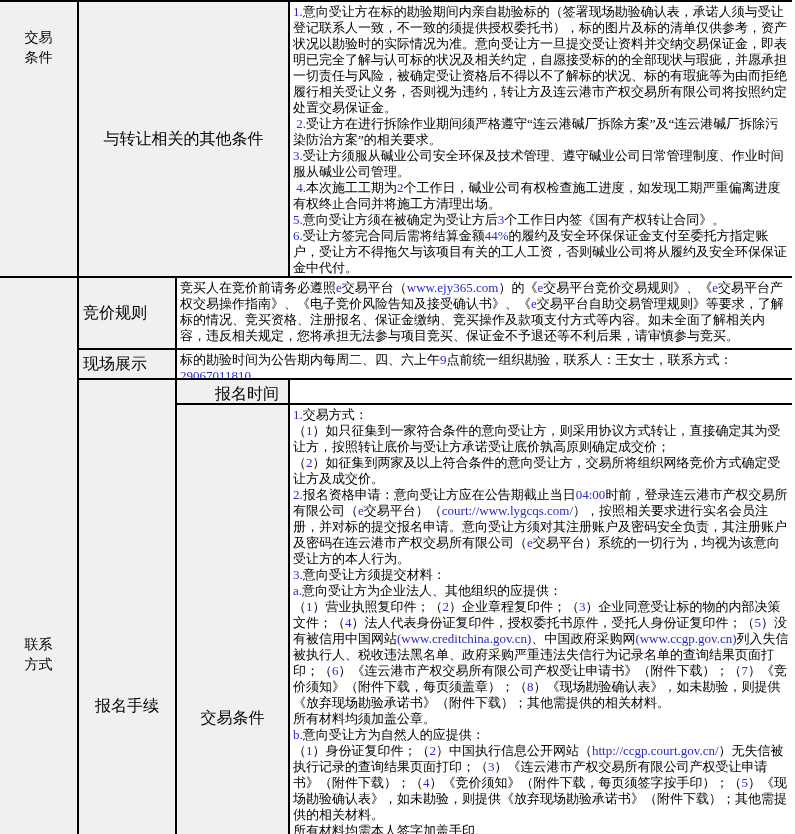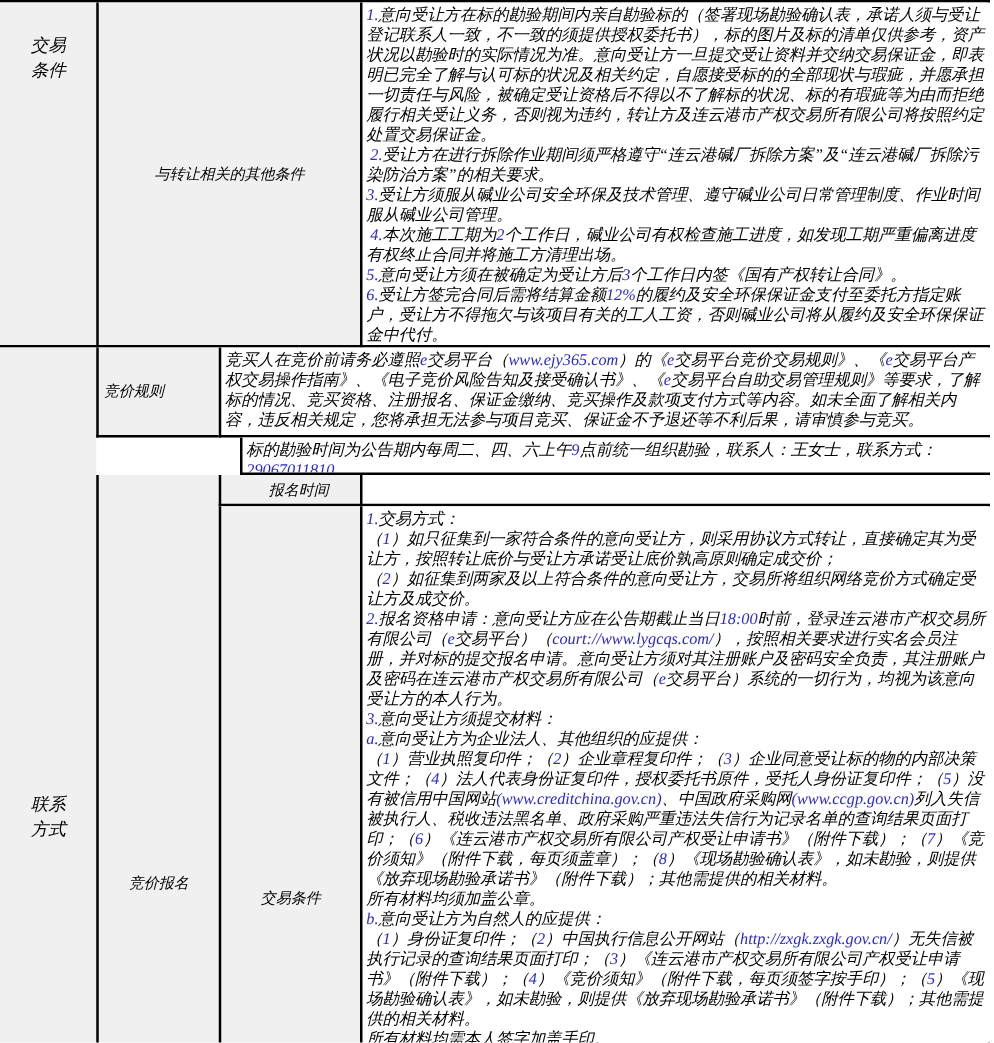--- a/index.html
+++ b/index.html
@@ -12,102 +12,105 @@
   .grid-table{
     display:grid;
     grid-template-columns:77px 98px 113px 504px;
     grid-template-rows:276px 72px 30px 25px 627px;
     width:792px;
     border-top:2px solid #000;
     border-right:2px solid #000;
     box-sizing:border-box;
     background:#fff;
   }
-  .cell{box-sizing:border-box;overflow:hidden;font-style:italic;}
+  .cell{box-sizing:border-box;overflow:hidden;}
   .gray{background:#f0f0f0;}
   .white{background:#ffffff;}
   .bl{border-left:2px solid #000;}
   .bb{border-bottom:2px solid #000;}
   .label-center{display:flex;align-items:center;justify-content:center;text-align:center;}
   .label-left{display:flex;align-items:center;justify-content:flex-start;padding-left:4px;}
   .label-topleft{padding:4px 0 0 4px;}
   .section-label{font-size:14px;line-height:20px;}
   .v-narrow{display:inline-block;width:2em;text-align:center;}
   .a-label{grid-area:1/1/2/2;display:flex;justify-content:center;align-items:flex-start;padding-top:26px;}
   .a-mid{grid-area:1/2/2/4;}
   .a-content{grid-area:1/4/2/5;}
   .b-label{grid-area:2/1/6/2;display:flex;justify-content:center;align-items:center;}
   .rules-label{grid-area:2/2/3/3;}
   .rules-content{grid-area:2/3/3/5;}
   .site-label{grid-area:3/2/4/3;}
-  .site-content{grid-area:3/3/4/5;margin-left:17px;}
+  .site-content{grid-area:3/3/4/5;}
   .reg-label{grid-area:4/2/6/3;display:flex;align-items:center;justify-content:center;}
   .regtime-label{grid-area:4/3/5/4;padding-left:38px;}
   .regtime-content{grid-area:4/4/5/5;}
   .regproc-label{grid-area:5/3/6/4;display:flex;align-items:center;justify-content:center;}
   .regproc-content{grid-area:5/4/6/5;}
   .txt{
     font-size:13px;line-height:16px;
     padding:2px 3px 0 3px;
     white-space:pre-wrap;
     word-wrap:break-word;
     text-align:left;
   }
-  .small-label{font-size:12px;}
+  .small-label{font-size:16px;}
   .lat{color:#2929cc;font-family:"Liberation Serif","DejaVu Serif",serif;}
 </style>
 </head>
 <body>
 
 <div class="viewport">
   <div class="grid-table">
 
     <div class="cell gray a-label bb section-label">
       <span class="v-narrow">交易条件</span>
     </div>
     <div class="cell gray a-mid bl bb label-center small-label">
       <span>与转让相关的其他条件</span>
     </div>
     <div class="cell white a-content bl bb txt"><span class="lat">1.</span>意向受让方在标的勘验期间内亲自勘验标的（签署现场勘验确认表，承诺人须与受让登记联系人一致，不一致的须提供授权委托书），标的图片及标的清单仅供参考，资产状况以勘验时的实际情况为准。意向受让方一旦提交受让资料并交纳交易保证金，即表明已完全了解与认可标的状况及相关约定，自愿接受标的的全部现状与瑕疵，并愿承担一切责任与风险，被确定受让资格后不得以不了解标的状况、标的有瑕疵等为由而拒绝履行相关受让义务，否则视为违约，转让方及连云港市产权交易所有限公司将按照约定处置交易保证金。
  <span class="lat">2.</span>受让方在进行拆除作业期间须严格遵守“连云港碱厂拆除方案”及“连云港碱厂拆除污染防治方案”的相关要求。
 <span class="lat">3.</span>受让方须服从碱业公司安全环保及技术管理、遵守碱业公司日常管理制度、作业时间服从碱业公司管理。
  <span class="lat">4.</span>本次施工工期为<span class="lat">2</span>个工作日，碱业公司有权检查施工进度，如发现工期严重偏离进度有权终止合同并将施工方清理出场。
 <span class="lat">5.</span>意向受让方须在被确定为受让方后<span class="lat">3</span>个工作日内签《国有产权转让合同》。
-<span class="lat">6.</span>受让方签完合同后需将结算金额<span class="lat">12%</span>的履约及安全环保保证金支付至委托方指定账户，受让方不得拖欠与该项目有关的工人工资，否则碱业公司将从履约及安全环保保证金中代付。</div>
+<span class="lat">6.</span>受让方签完合同后需将结算金额<span class="lat">44%</span>的履约及安全环保保证金支付至委托方指定账户，受让方不得拖欠与该项目有关的工人工资，否则碱业公司将从履约及安全环保保证金中代付。</div>
 
     <div class="cell gray b-label section-label">
       <span class="v-narrow">联系方式</span>
     </div>
 
     <div class="cell gray rules-label bl bb label-left small-label">
       <span>竞价规则</span>
     </div>
     <div class="cell white rules-content bl bb txt">竞买人在竞价前请务必遵照<span class="lat">e</span>交易平台（<span class="lat">www.ejy365.com</span>）的《<span class="lat">e</span>交易平台竞价交易规则》、《<span class="lat">e</span>交易平台产权交易操作指南》、《电子竞价风险告知及接受确认书》、《<span class="lat">e</span>交易平台自助交易管理规则》等要求，了解标的情况、竞买资格、注册报名、保证金缴纳、竞买操作及款项支付方式等内容。如未全面了解相关内容，违反相关规定，您将承担无法参与项目竞买、保证金不予退还等不利后果，请审慎参与竞买。</div>
 
+    <div class="cell gray site-label bl bb label-left small-label">
+      <span>现场展示</span>
+    </div>
     <div class="cell white site-content bl bb txt">标的勘验时间为公告期内每周二、四、六上午<span class="lat">9</span>点前统一组织勘验，联系人：王女士，联系方式：
 <span class="lat">29067011810</span></div>
 
     <div class="cell gray reg-label bl small-label">
-      <span>竞价报名</span>
+      <span>报名手续</span>
     </div>
 
     <div class="cell gray regtime-label bl bb label-topleft small-label">
       <span>报名时间</span>
     </div>
     <div class="cell white regtime-content bl bb txt"></div>
 
     <div class="cell gray regproc-label bl small-label">
       <span>交易条件</span>
     </div>
     <div class="cell white regproc-content bl txt"><span class="lat">1.</span>交易方式：
 （<span class="lat">1</span>）如只征集到一家符合条件的意向受让方，则采用协议方式转让，直接确定其为受让方，按照转让底价与受让方承诺受让底价孰高原则确定成交价；
 （<span class="lat">2</span>）如征集到两家及以上符合条件的意向受让方，交易所将组织网络竞价方式确定受让方及成交价。
-<span class="lat">2.</span>报名资格申请：意向受让方应在公告期截止当日<span class="lat">18:00</span>时前，登录连云港市产权交易所有限公司（<span class="lat">e</span>交易平台）（<span class="lat">court://www.lygcqs.com/</span>），按照相关要求进行实名会员注册，并对标的提交报名申请。意向受让方须对其注册账户及密码安全负责，其注册账户及密码在连云港市产权交易所有限公司（<span class="lat">e</span>交易平台）系统的一切行为，均视为该意向受让方的本人行为。
+<span class="lat">2.</span>报名资格申请：意向受让方应在公告期截止当日<span class="lat">04:00</span>时前，登录连云港市产权交易所有限公司（<span class="lat">e</span>交易平台）（<span class="lat">court://www.lygcqs.com/</span>），按照相关要求进行实名会员注册，并对标的提交报名申请。意向受让方须对其注册账户及密码安全负责，其注册账户及密码在连云港市产权交易所有限公司（<span class="lat">e</span>交易平台）系统的一切行为，均视为该意向受让方的本人行为。
 <span class="lat">3.</span>意向受让方须提交材料：
 <span class="lat">a.</span>意向受让方为企业法人、其他组织的应提供：
 （<span class="lat">1</span>）营业执照复印件；（<span class="lat">2</span>）企业章程复印件；（<span class="lat">3</span>）企业同意受让标的物的内部决策文件；（<span class="lat">4</span>）法人代表身份证复印件，授权委托书原件，受托人身份证复印件；（<span class="lat">5</span>）没有被信用中国网站<span class="lat">(www.creditchina.gov.cn)</span>、中国政府采购网<span class="lat">(www.ccgp.gov.cn)</span>列入失信被执行人、税收违法黑名单、政府采购严重违法失信行为记录名单的查询结果页面打印；（<span class="lat">6</span>）《连云港市产权交易所有限公司产权受让申请书》（附件下载）；（<span class="lat">7</span>）《竞价须知》（附件下载，每页须盖章）；（<span class="lat">8</span>）《现场勘验确认表》，如未勘验，则提供《放弃现场勘验承诺书》（附件下载）；其他需提供的相关材料。
 所有材料均须加盖公章。
 <span class="lat">b.</span>意向受让方为自然人的应提供：
-（<span class="lat">1</span>）身份证复印件；（<span class="lat">2</span>）中国执行信息公开网站（<span class="lat">http://zxgk.zxgk.gov.cn/</span>）无失信被执行记录的查询结果页面打印；（<span class="lat">3</span>）《连云港市产权交易所有限公司产权受让申请书》（附件下载）；（<span class="lat">4</span>）《竞价须知》（附件下载，每页须签字按手印）；（<span class="lat">5</span>）《现场勘验确认表》，如未勘验，则提供《放弃现场勘验承诺书》（附件下载）；其他需提供的相关材料。
+（<span class="lat">1</span>）身份证复印件；（<span class="lat">2</span>）中国执行信息公开网站（<span class="lat">http://ccgp.court.gov.cn/</span>）无失信被执行记录的查询结果页面打印；（<span class="lat">3</span>）《连云港市产权交易所有限公司产权受让申请书》（附件下载）；（<span class="lat">4</span>）《竞价须知》（附件下载，每页须签字按手印）；（<span class="lat">5</span>）《现场勘验确认表》，如未勘验，则提供《放弃现场勘验承诺书》（附件下载）；其他需提供的相关材料。
 所有材料均需本人签字加盖手印。</div>
 
   </div>
 </div>
 
 </body></html>

